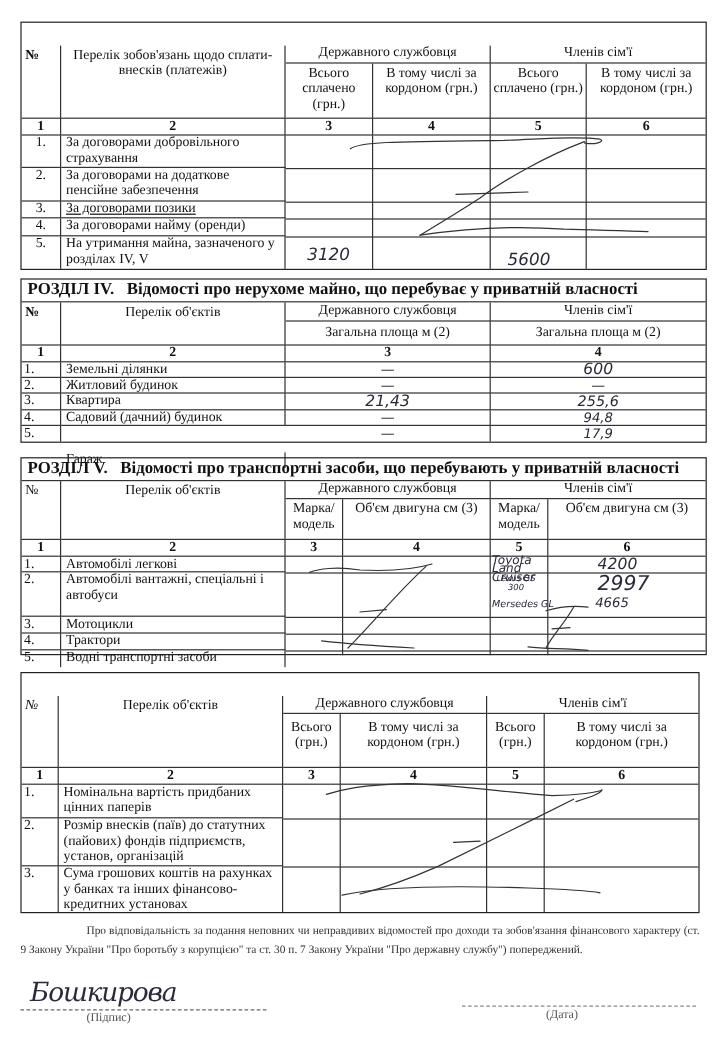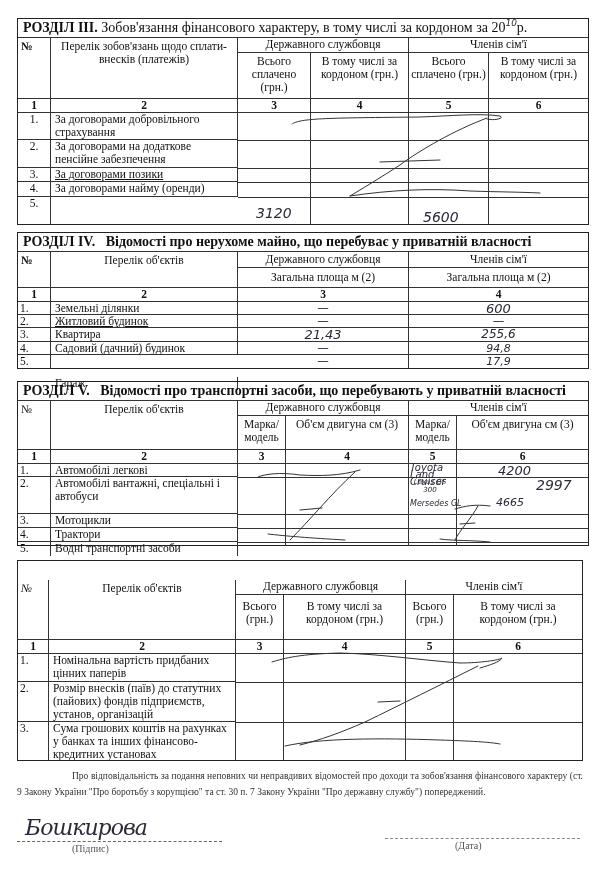--- a/index.html
+++ b/index.html
@@ -17,24 +17,20 @@
   .noright { border-right:none; }
   .nobottom { border-bottom:none; }
   .pad { padding-left:4px; }
   svg.ink { position:absolute; left:0; top:0; pointer-events:none; }
   .footer { position:absolute; font-size:9.5px; color:#333; line-height:16px; }
 </style>
 </head>
 <body>
 
 <div class="sec" style="left:17px; top:18px; width:572px; height:207px;">
-  <div class="title" style="height:19px; line-height:18px;">
-    <b>РОЗДІЛ III.</b>
-    <span>Зобов'язання фінансового характеру, в тому числі за кордоном за 20</span><span class="hw" style="position:relative; font-size:9px; top:-6px;">10</span><span>р.</span>
-  </div>
 
   <div class="cell" style="left:0; top:19px; width:33px; height:61px; padding:2px 3px; font-weight:bold;">№</div>
   <div class="cell c" style="left:33px; top:19px; width:187px; height:61px; padding:2px 10px;">Перелік зобов'язань щодо сплати-внесків (платежів)</div>
   <div class="cell c" style="left:220px; top:19px; width:171px; height:15px;">Державного службовця</div>
   <div class="cell c noright" style="left:391px; top:19px; width:179px; height:15px;">Членів сім'ї</div>
   <div class="cell c" style="left:220px; top:34px; width:73px; height:46px; padding-top:2px;">Всього сплачено (грн.)</div>
   <div class="cell c" style="left:293px; top:34px; width:98px; height:46px; padding-top:2px;">В тому числі за кордоном (грн.)</div>
   <div class="cell c" style="left:391px; top:34px; width:80px; height:46px; padding-top:2px;">Всього сплачено (грн.)</div>
   <div class="cell c noright" style="left:471px; top:34px; width:99px; height:46px; padding-top:2px;">В тому числі за кордоном (грн.)</div>
 
@@ -47,20 +43,21 @@
 
   <div class="cell c" style="left:0; top:94px; width:33px; height:27px;">1.</div>
   <div class="cell pad" style="left:33px; top:94px; width:187px; height:27px;">За договорами добровільного страхування</div>
   <div class="cell" style="left:0; top:121px; width:33px; height:28px; text-align:center;">2.</div>
   <div class="cell pad" style="left:33px; top:121px; width:187px; height:28px;">За договорами на додаткове пенсійне забезпечення</div>
   <div class="cell c" style="left:0; top:149px; width:33px; height:14px;">3.</div>
   <div class="cell pad" style="left:33px; top:149px; width:187px; height:14px;text-decoration:underline;">За договорами позики</div>
   <div class="cell c" style="left:0; top:163px; width:33px; height:15px;">4.</div>
   <div class="cell pad" style="left:33px; top:163px; width:187px; height:15px;">За договорами найму (оренди)</div>
   <div class="cell c nobottom" style="left:0; top:178px; width:33px; height:27px;">5.</div>
+  <div class="cell pad nobottom" style="left:33px; top:178px; width:187px; height:27px;">На утримання майна, зазначеного у розділах IV, V</div>
 
   <div class="cell" style="left:220px; top:94px; width:73px; height:111px; border-bottom:none;"></div>
   <div class="cell" style="left:293px; top:94px; width:98px; height:111px; border-bottom:none;"></div>
   <div class="cell" style="left:391px; top:94px; width:80px; height:111px; border-bottom:none;"></div>
   <div class="cell noright" style="left:471px; top:94px; width:99px; height:111px; border-bottom:none;"></div>
   <div style="position:absolute; left:220px; right:0; top:121px; border-top:1px solid #333;"></div>
   <div style="position:absolute; left:220px; right:0; top:149px; border-top:1px solid #333;"></div>
   <div style="position:absolute; left:220px; right:0; top:163px; border-top:1px solid #333;"></div>
   <div style="position:absolute; left:220px; right:0; top:178px; border-top:1px solid #333;"></div>
   <span class="hw" style="left:238px; top:186px; font-size:14px;">3120</span>
@@ -82,21 +79,21 @@
   <div class="cell c bold" style="left:33px; top:55px; width:187px; height:14px;">2</div>
   <div class="cell c bold" style="left:220px; top:55px; width:171px; height:14px;">3</div>
   <div class="cell c bold noright" style="left:391px; top:55px; width:179px; height:14px;">4</div>
 
   <div class="cell" style="left:0; top:69px; width:33px; height:13px; padding-left:2px;">1.</div>
   <div class="cell pad" style="left:33px; top:69px; width:187px; height:13px;">Земельні ділянки</div>
   <div class="cell c hw" style="position:absolute; left:220px; top:69px; width:171px; height:13px; font-style:normal;">—</div>
   <div class="cell c noright hw" style="position:absolute; left:391px; top:69px; width:179px; height:13px; font-size:13px;">600</div>
 
   <div class="cell" style="left:0; top:82px; width:33px; height:13px; padding-left:2px;">2.</div>
-  <div class="cell pad" style="left:33px; top:82px; width:187px; height:13px;text-decoration:underline;">Житловий будинок</div>
+  <div class="cell pad" style="left:33px; top:82px; width:187px; height:13px;">Житловий будинок</div>
   <div class="cell c hw" style="position:absolute; left:220px; top:82px; width:171px; height:13px; font-style:normal;">—</div>
   <div class="cell c noright hw" style="position:absolute; left:391px; top:82px; width:179px; height:13px; font-style:normal;">—</div>
 
   <div class="cell" style="left:0; top:95px; width:33px; height:14px; padding-left:2px;">3.</div>
   <div class="cell pad" style="left:33px; top:95px; width:187px; height:14px;">Квартира</div>
   <div class="cell c hw" style="position:absolute; left:220px; top:95px; width:171px; height:14px; font-size:13px;">21,43</div>
   <div class="cell c noright hw" style="position:absolute; left:391px; top:95px; width:179px; height:14px; font-size:12px;">255,6</div>
 
   <div class="cell" style="left:0; top:109px; width:33px; height:13px; padding-left:2px;">4.</div>
   <div class="cell pad" style="left:33px; top:109px; width:187px; height:13px;">Садовий (дачний) будинок</div>
@@ -145,21 +142,21 @@
   <div class="cell" style="left:391px; top:82px; width:48px; height:82px; border-bottom:none;"></div>
   <div class="cell noright" style="left:439px; top:82px; width:131px; height:82px; border-bottom:none;"></div>
   <div style="position:absolute; left:220px; right:0; top:95px; border-top:1px solid #333;"></div>
   <div style="position:absolute; left:220px; right:0; top:132px; border-top:1px solid #333;"></div>
   <div style="position:absolute; left:220px; right:0; top:146px; border-top:1px solid #333;"></div>
   <div style="position:absolute; left:220px; right:0; top:160px; border-top:1px solid #333;"></div>
 
   <span class="hw" style="left:392px; top:82px; font-size:10px; width:46px; white-space:normal; line-height:7px;">Toyota Land Cruiser</span>
   <span class="hw" style="left:480px; top:81px; font-size:13px;">4200</span>
   <span class="hw" style="left:392px; top:96px; font-size:7px; width:40px; white-space:normal; line-height:8px; text-align:center;">Lexus GS 300</span>
-  <span class="hw" style="left:480px; top:95px; font-size:14px;margin-left:38px;">2997</span>
+  <span class="hw" style="left:480px; top:95px; font-size:17px;">2997</span>
   <span class="hw" style="left:392px; top:117px; font-size:8px;">Mersedes GL</span>
   <span class="hw" style="left:478px; top:114px; font-size:11px;">4665</span>
 </div>
 
 <div class="sec" style="left:17px; top:560px; width:566px; height:201px;">
   <div class="cell" style="left:0; top:19px; width:31px; height:60px; padding:2px 3px; font-style:italic;">№</div>
   <div class="cell c" style="left:31px; top:19px; width:187px; height:60px; padding-top:2px;">Перелік об'єктів</div>
   <div class="cell c" style="left:218px; top:19px; width:170px; height:15px;">Державного службовця</div>
   <div class="cell c noright" style="left:388px; top:19px; width:176px; height:15px;">Членів сім'ї</div>
   <div class="cell c" style="left:218px; top:34px; width:48px; height:45px; padding:5px 4px 0;">Всього (грн.)</div>

